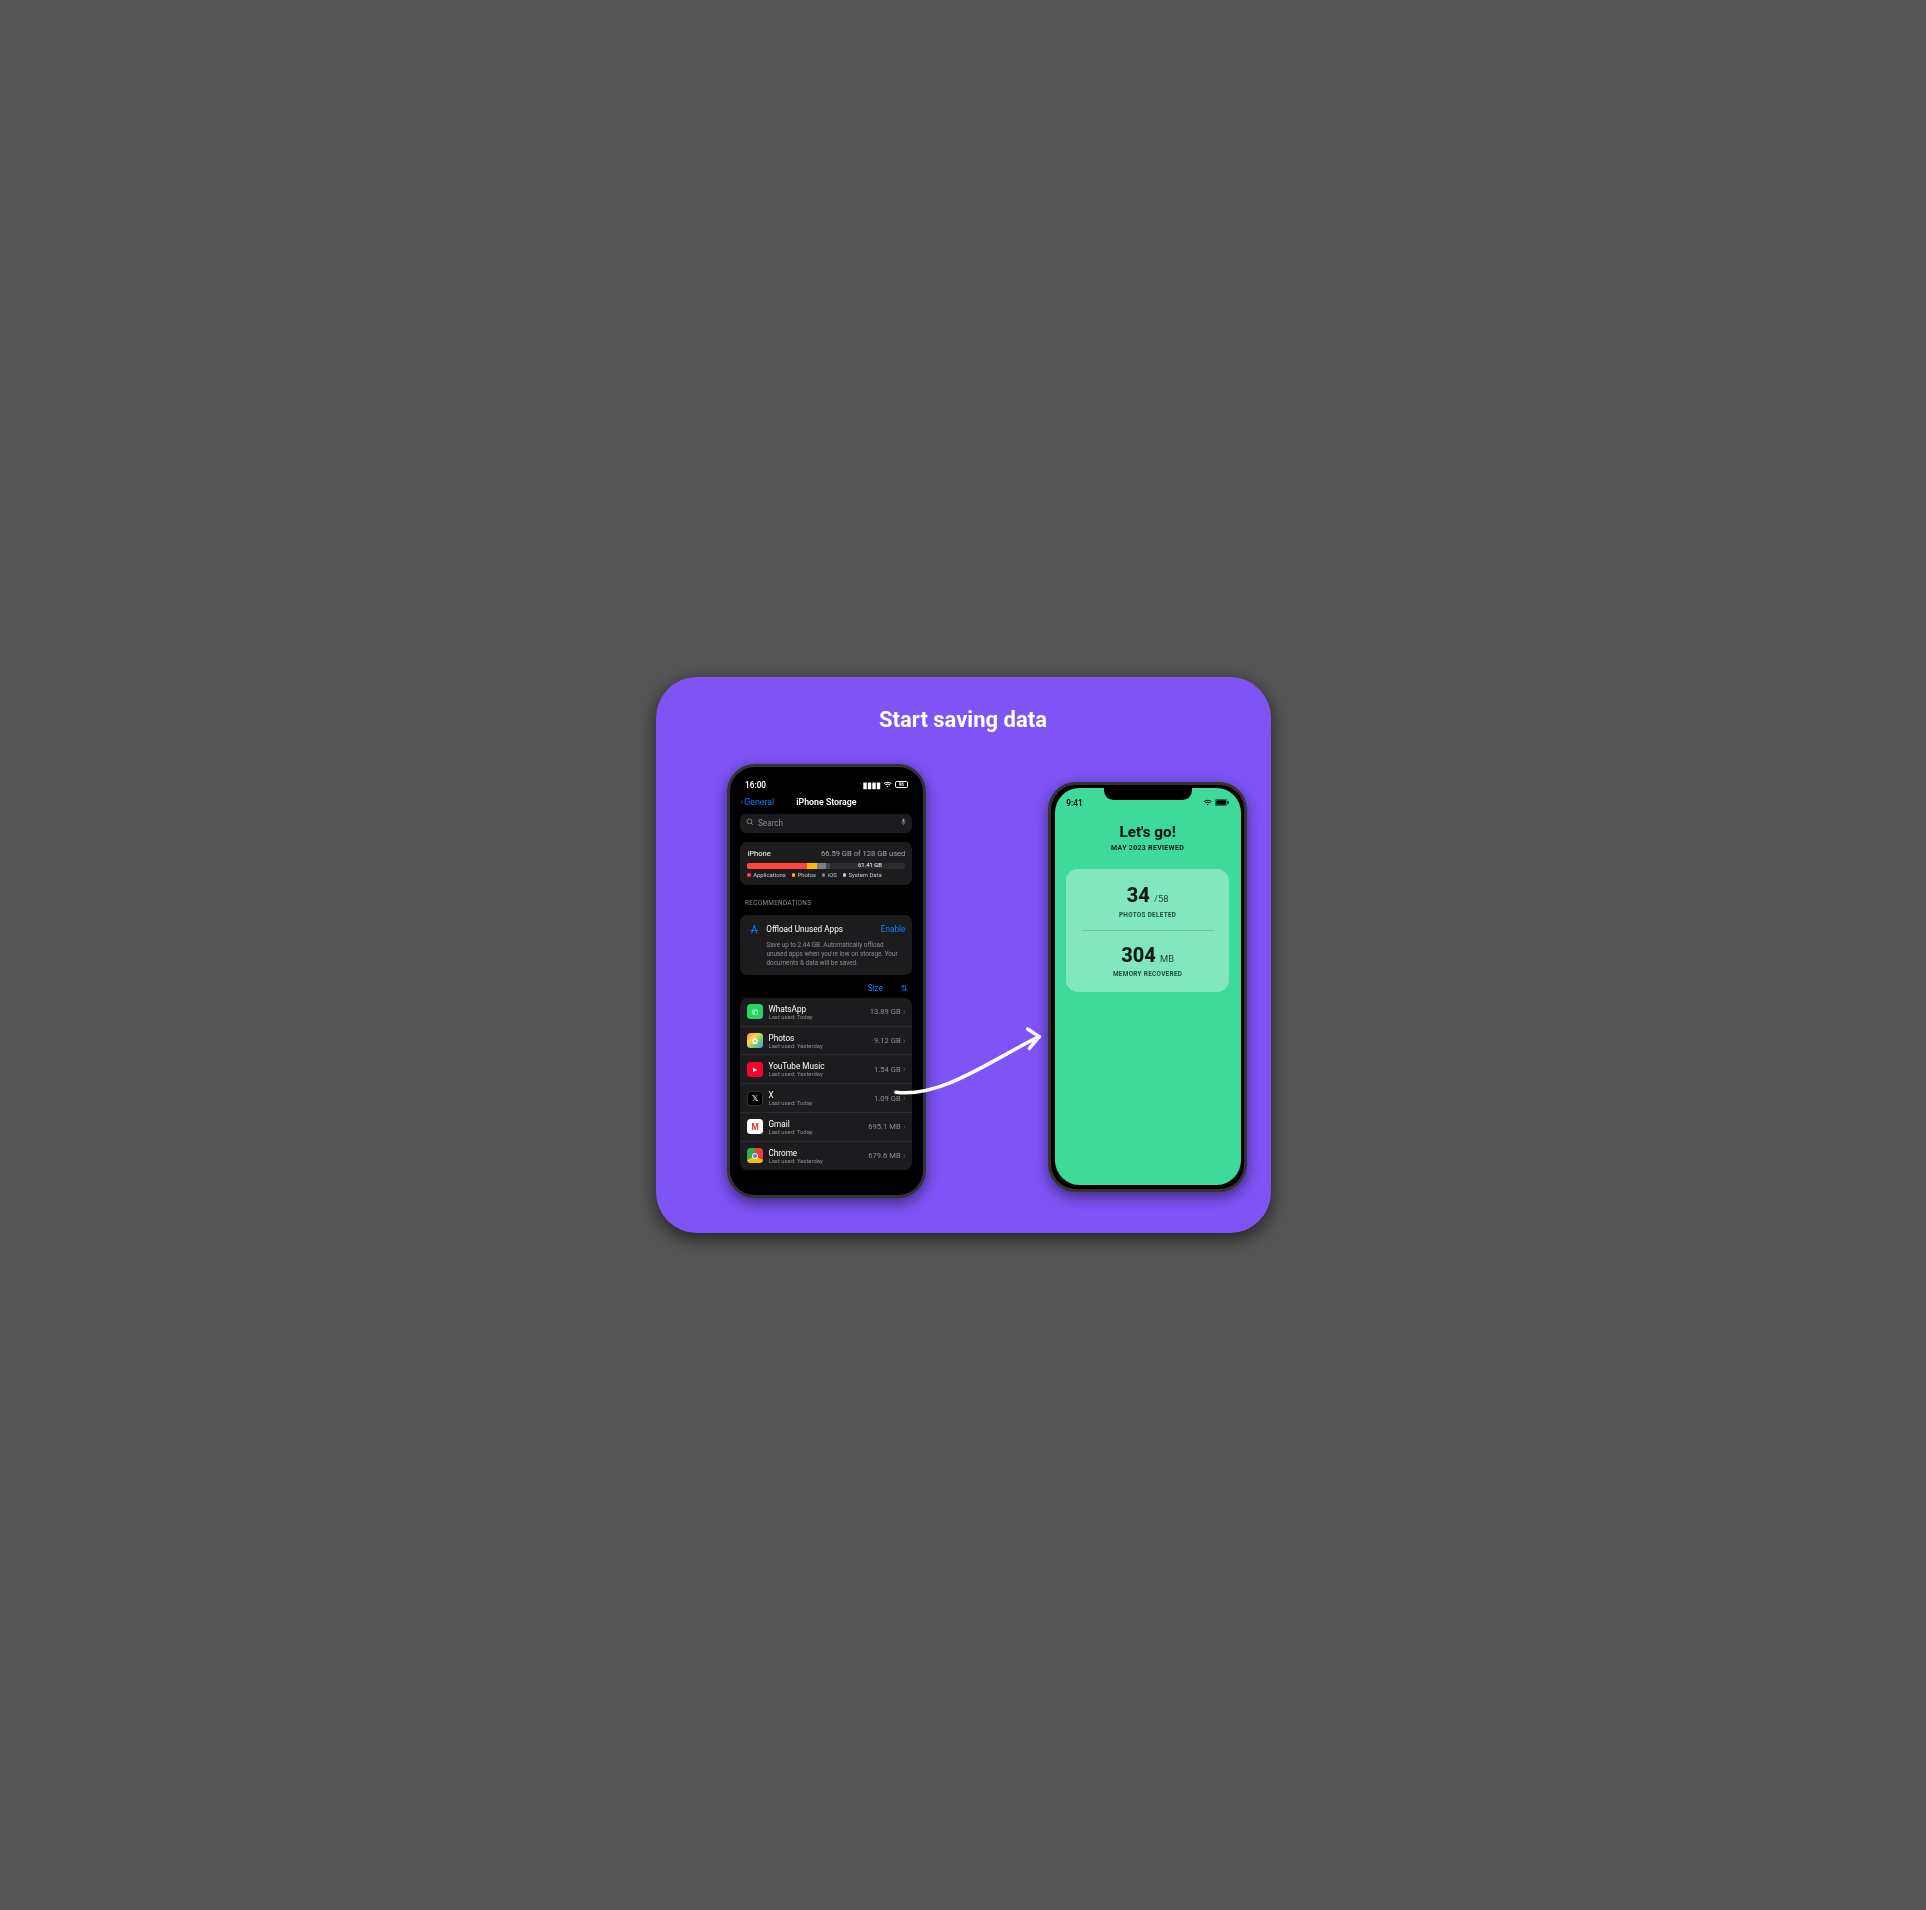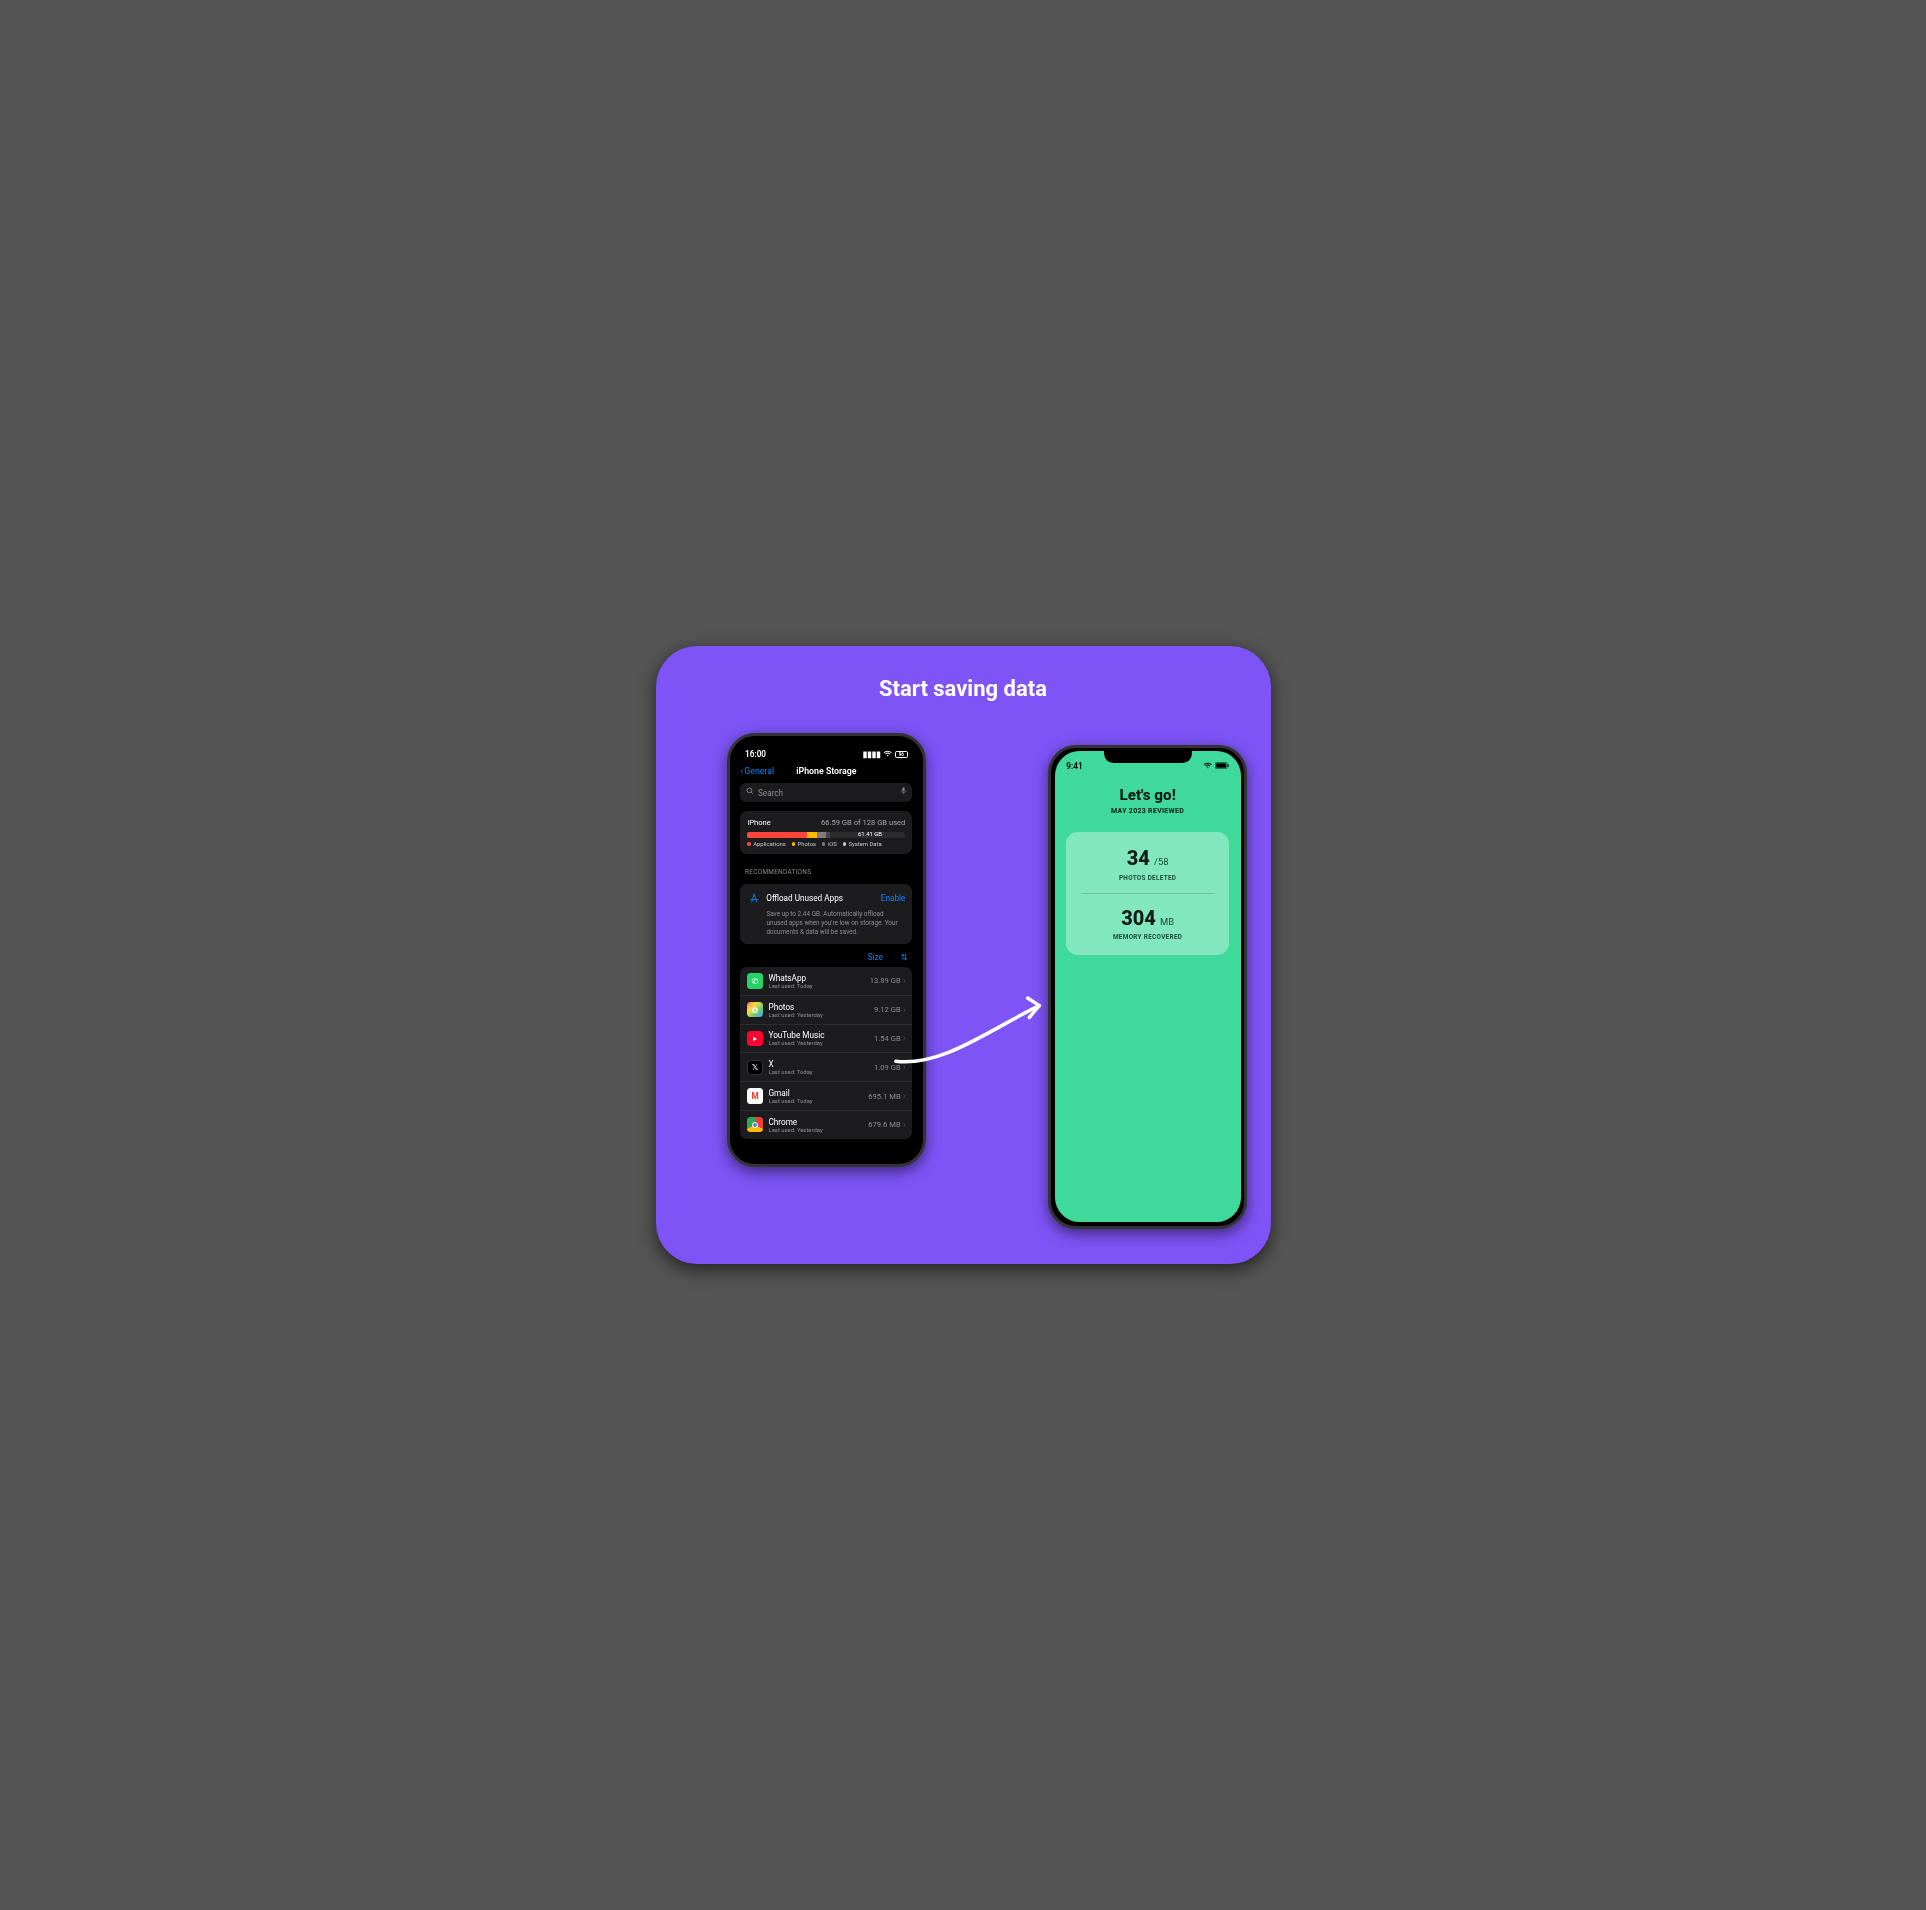--- a/index.html
+++ b/index.html
@@ -1,23 +1,23 @@
 <!DOCTYPE html>
 <html style="font-size:9.4px"><head>
 <meta charset="utf-8">
 <style>
   * { box-sizing: border-box; margin: 0; padding: 0; font-family: -apple-system, BlinkMacSystemFont, "Segoe UI", Roboto, Helvetica, Arial, sans-serif; }
   body { background: #555; display: flex; justify-content: center; align-items: center; min-height: 100vh; padding: 11.7px; }
   .card { background: #7E54F7; width: 615px; border-radius: 41px; padding: 29px 23.4px 35px; position: relative; box-shadow: 0 5.9px 17.6px rgba(0,0,0,0.6); }
   .headline { text-align: center; color: #fff; font-size: 22px; font-weight: 700; line-height: 1.3; margin-bottom: 29px; }
   .headline .sub { display:block; font-weight: 800; letter-spacing: 2.3px; font-size: 21px; margin-top: 2.3px; }
-  .phones { display: flex; justify-content: space-between; align-items: flex-start; position: relative; padding-left: 48px; }
+  .phones { display: flex; justify-content: space-between; align-items: center; position: relative; padding-left: 48px; }
   .phone { background: #000; border-radius: 28px; border: 3.5px solid #333; box-shadow: 0 4.7px 14px rgba(0,0,0,0.5); position: relative; overflow: hidden; }
   .phone-left { width: 199px; height: 434px; padding: 3.5px; }
-  .phone-right { width: 199px; height: 484px; padding: 3.5px; margin-top: 11.7px; }
+  .phone-right { width: 199px; height: 410px; padding: 3.5px; margin-top: 11.7px; }
   .notch { position: absolute; top: 4.7px; left: 50%; transform: translateX(-50%); background: #000; border-radius: 11.7px; z-index: 10; }
   .phone-left .notch { width: 59px; height: 17.6px; }
   .phone-right .notch { width: 88px; height: 15.2px; border-radius: 0 0 9.4px 9.4px; top: 0; }
   .status-bar { display: flex; justify-content: space-between; align-items: center; padding: 5.9px 11.7px 0; font-size: 8.2px; font-weight: 600; color: #fff; height: 23.4px; }
   .status-right { display: flex; align-items: center; gap: 2.3px; }
   .phone-right .status-bar { color: #000; }
   .screen-left { background: #000; height: 100%; border-radius: 24.6px; overflow: hidden; display:flex; flex-direction:column; }
   .nav-row { display: flex; align-items: center; padding: 3.5px 7px; position: relative; }
   .back-link { color: #0a84ff; font-size: 8.8px; display: flex; align-items: center; gap: 1.2px; }
   .nav-title { position: absolute; left: 50%; transform: translateX(-50%); color: #fff; font-size: 8.8px; font-weight: 600; }

